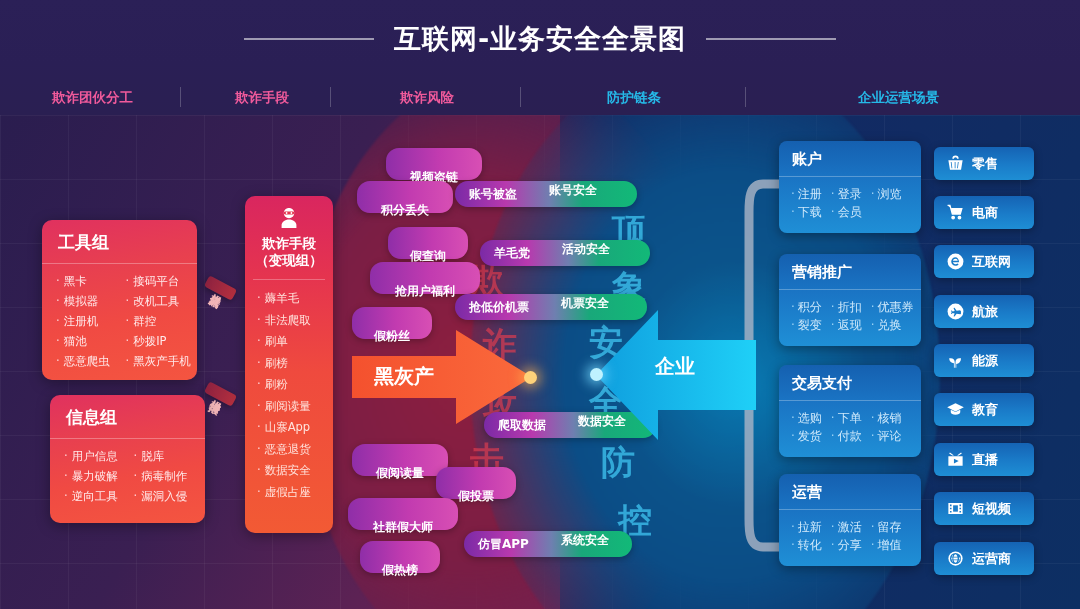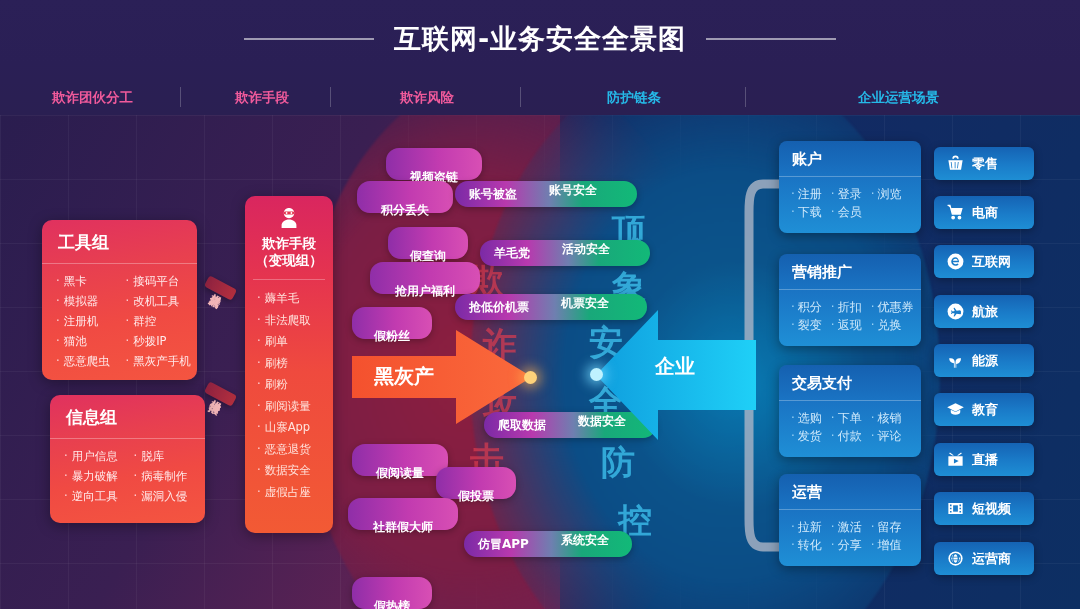--- a/index.html
+++ b/index.html
@@ -298,21 +298,21 @@
         <span class="risk">爬取数据</span>
         <span class="sec">数据安全</span>
       </div>
       <div class="pill solo" style="left: 352px; top: 444px; width: 96px;">假阅读量</div>
       <div class="pill solo" style="left: 436px; top: 467px; width: 80px;">假投票</div>
       <div class="pill solo" style="left: 348px; top: 498px; width: 110px;">社群假大师</div>
       <div class="pill pair" style="left: 464px; top: 531px; width: 168px;">
         <span class="risk">仿冒APP</span>
         <span class="sec">系统安全</span>
       </div>
-      <div class="pill solo" style="left: 352px; top: 541px; width: 80px; margin-top: 36px;">假热榜</div>
+      <div class="pill solo" style="left: 360px; top: 541px; width: 80px;">假热榜</div>
     </div>
 
   <svg class="arrow-red" viewBox="0 0 180 94">
     <defs>
       <linearGradient id="gred" x1="0" y1="0" x2="1" y2="0">
         <stop offset="0%" stop-color="#f4512e"></stop>
           <stop offset="100%" stop-color="#fa6a3c"></stop>
       </linearGradient>
     </defs>
     <path fill="url(#gred)" d="M0 26 h104 V0 l76 47 -76 47 V68 H0 Z"></path>

